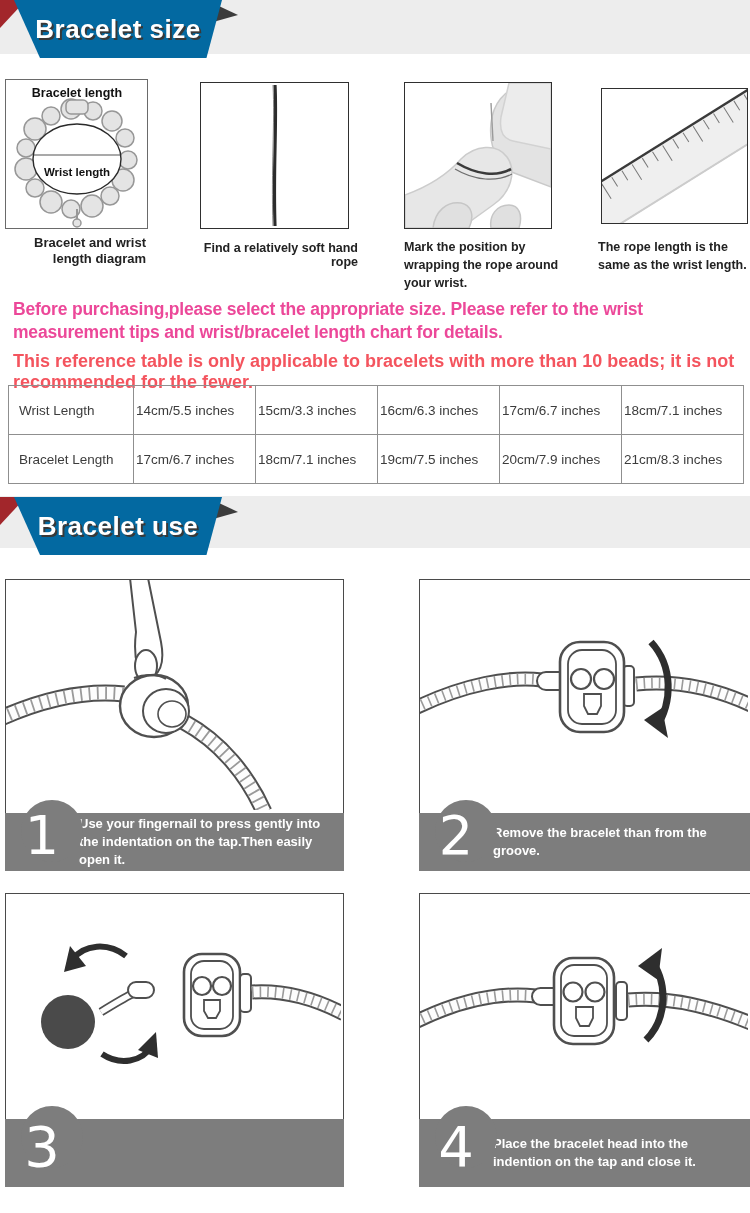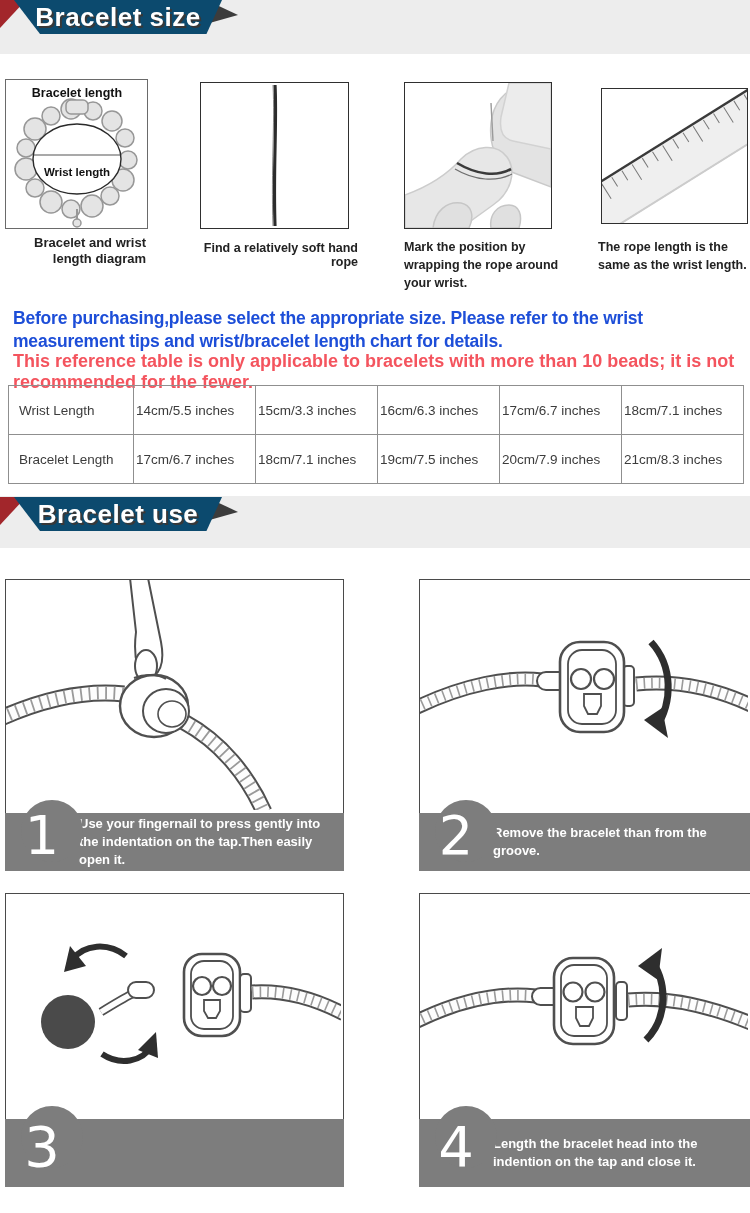--- a/index.html
+++ b/index.html
@@ -8,35 +8,35 @@
 
   
   .strip{position:absolute;left:0;width:750px;background:#ededed;}
 
   
   .banner{position:absolute;left:0;width:245px;height:48px;}
   .banner-red{position:absolute;left:0;top:0;width:26px;height:28px;background:#a2262b;
               clip-path:polygon(0 0,100% 0,0 100%);}
   .banner-fold{position:absolute;left:206px;top:0;width:32px;height:24px;background:#3c3c3c;
                clip-path:polygon(0 0,100% 62%,0 100%);}
-  .banner-body{position:absolute;left:0;top:0;width:222px;height:34px;background:#0c4a6e;
+  .banner-body{position:absolute;left:0;top:0;width:222px;height:58px;background:#0369a1;
                clip-path:polygon(14px 0,100% 0,93% 100%,40px 100%);
                display:flex;align-items:center;justify-content:center;
                filter:drop-shadow(2px 3px 2px rgba(0,0,0,.28));}
   .banner-text{color:#fff;font-size:26px;font-weight:bold;letter-spacing:.5px;
                text-shadow:2px 2px 0 #383838;padding-left:14px;}
 
   
   .imgbox{position:absolute;background:#fff;border:1.5px solid #2f2f2f;}
   .imgbox.thin{border:1px solid #6a6a6a;}
   .cap{position:absolute;font-weight:bold;color:#222;}
   .cap.center{text-align:right;}
 
-  .intro{position:absolute;left:13px;top:307px;width:728px;font-weight:bold;
-         font-size:17.5px;line-height:1.33;color:#1d4ed8;letter-spacing:-.2px;}
+  .intro{position:absolute;left:13px;top:298px;width:728px;font-weight:bold;
+         font-size:17.5px;line-height:1.33;color:#ec4899;letter-spacing:-.2px;}
   .rednote{position:absolute;left:13px;top:351px;width:736px;font-weight:bold;
            font-size:18px;color:#f4545e;}
 
   
   table.size{position:absolute;left:8px;top:385px;width:736px;border-collapse:collapse;
              font-size:13.5px;color:#3c3c3c;table-layout:fixed;}
   table.size td{border:1px solid #8f8f8f;height:48px;text-align:left;padding:0 2px;}
   table.size td.rowlab{text-align:left;padding-left:10px;width:112px;}
 
   
@@ -280,17 +280,17 @@
       <rect x="141" y="71" width="46" height="71" rx="13" fill="none" stroke="#4f4f4f" stroke-width="1.8"></rect>
       <circle cx="153" cy="98" r="9.5" fill="#fff" stroke="#4f4f4f" stroke-width="2.2"></circle>
       <circle cx="175" cy="98" r="9.5" fill="#fff" stroke="#4f4f4f" stroke-width="2.2"></circle>
       <path d="M156,113 h17 v11 l-4,8 h-9 l-4,-8 Z" fill="#fff" stroke="#4f4f4f" stroke-width="1.8"></path>
       <path d="M226,146 C248,124 248,88 230,64" fill="none" stroke="#2e2e2e" stroke-width="7"></path>
       <polygon points="218,72 242,54 238,86" fill="#2e2e2e"></polygon>
     </svg>
     <div class="stepbar" style="height:68px;">
       <div class="bump"></div>
       <div class="stepnum" style="font-size:56px;">4</div>
-      <div class="steptext">Length the bracelet head into the indention on the tap and close it.</div>
+      <div class="steptext">Place the bracelet head into the indention on the tap and close it.</div>
     </div>
   </div>
 
 </div>
 
 </body></html>

